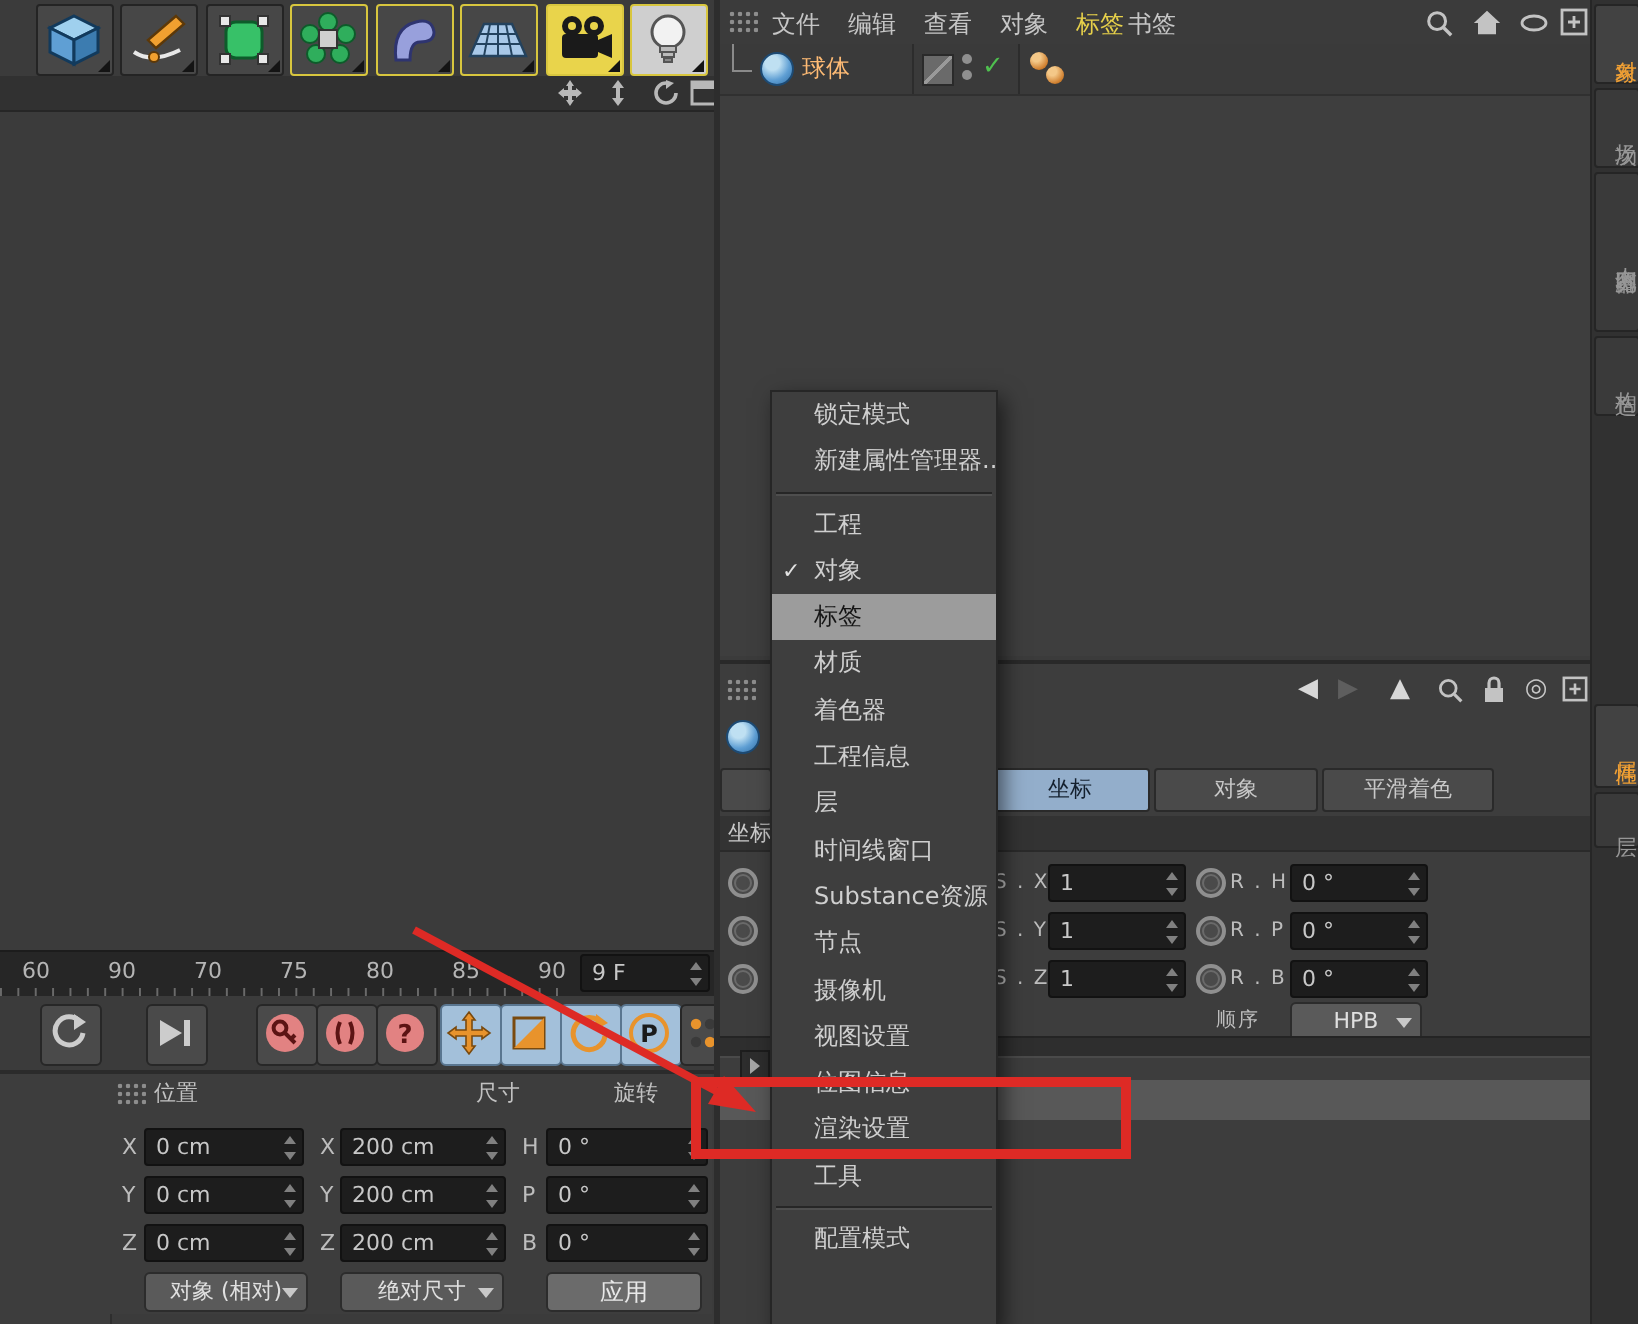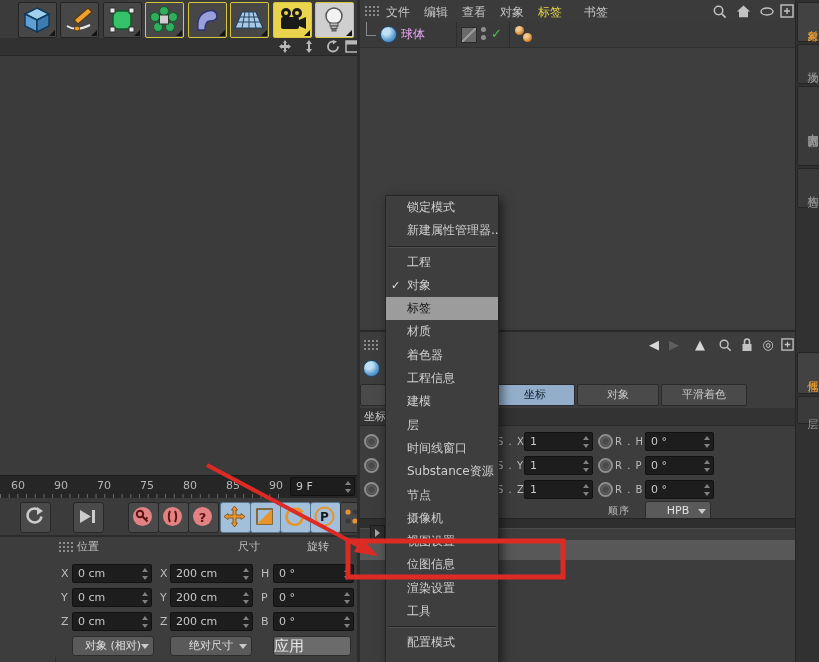--- a/index.html
+++ b/index.html
@@ -40,21 +40,21 @@
   .field{position:absolute;height:17px;background:#1d1d1d;border:1px solid #121212;border-radius:2px;
          color:#c8c8c8;font-size:11px;line-height:17px;padding-left:5px;box-sizing:content-box;}
   .spin{position:absolute;right:2px;top:3px;width:7px;height:12px;}
   .spin .up{position:absolute;top:0;left:0;border-left:3.5px solid transparent;border-right:3.5px solid transparent;border-bottom:4px solid #808080;}
   .spin .dn{position:absolute;bottom:0;left:0;border-left:3.5px solid transparent;border-right:3.5px solid transparent;border-top:4px solid #808080;}
   .flabel{position:absolute;font-size:11px;color:#bdbdbd;line-height:19px;}
   .dropdown{position:absolute;height:18px;background:#5a5a5a;border:1px solid #2c2c2c;border-radius:3px;
             font-size:11px;line-height:18px;text-align:center;color:#e0e0e0;}
   .dropdown .arr{position:absolute;right:4px;top:7px;border-left:4px solid transparent;border-right:4px solid transparent;border-top:5px solid #c9c9c9;}
   .pushbtn{position:absolute;height:18px;background:#6b6b6b;border:1px solid #2c2c2c;border-radius:3px;
-           font-size:15px;line-height:18px;color:#e8e8e8;}
+           font-size:12px;line-height:18px;text-align:center;color:#e8e8e8;}
   .grip{position:absolute;width:15px;height:12px;background-image:radial-gradient(#8d8d8d 1px,transparent 1.3px);background-size:4px 4px;}
   .rec{position:absolute;width:11px;height:11px;border-radius:50%;border:2px solid #8f8f8f;background:#4a4a4a;}
   .rec::after{content:"";position:absolute;inset:1px;border-radius:50%;border:1px solid #6a6a6a;}
 
   
   #coords{left:55px;top:537px;width:301px;height:120px;background:#3d3d3d;}
   #coords .hdr{position:absolute;top:2px;font-size:11px;color:#c2c2c2;}
 
   
   #om-bar{left:360px;top:0;width:435px;height:22px;background:#3b3b3b;border-bottom:1px solid #2a2a2a;}
@@ -355,41 +355,41 @@
 
   <div class="abs divider-v"></div>
 
   <div id="om-bar" class="abs">
     <span class="grip" style="left:4px;top:5px;"></span>
     <span class="om-menu-item" style="left:26px;text-align:right;">文件</span>
     <span class="om-menu-item" style="left:64px;">编辑</span>
     <span class="om-menu-item" style="left:102px;">查看</span>
     <span class="om-menu-item" style="left:140px;">对象</span>
     <span class="om-menu-item" style="left:178px;color:#e6d04a;">标签</span>
-    <span class="om-menu-item" style="left:224px;">书签</span>
+    <span class="om-menu-item" style="left:204px;">书签</span>
     <svg class="abs" style="left:352px;top:4px;" width="15" height="15" viewBox="0 0 16 16">
       <circle cx="7" cy="7" r="4.5" fill="none" stroke="#c3c3c3" stroke-width="1.6"></circle>
         <line x1="10.5" y1="10.5" x2="14.5" y2="14.5" stroke="#c3c3c3" stroke-width="1.8"></line>
     </svg>
     <svg class="abs" style="left:376px;top:4px;" width="15" height="15" viewBox="0 0 16 16">
       <path d="M8 1.5 L15 8 H12.8 V14 H3.2 V8 H1 Z" fill="#c3c3c3"></path>
     </svg>
     <svg class="abs" style="left:400px;top:7px;" width="14" height="9" viewBox="0 0 14 9">
       <ellipse cx="7" cy="4.5" rx="6" ry="3.5" fill="none" stroke="#c3c3c3" stroke-width="1.4"></ellipse>
     </svg>
     <svg class="abs" style="left:420px;top:4px;" width="14" height="14" viewBox="0 0 14 14">
       <rect x="1" y="1" width="12" height="12" fill="none" stroke="#c3c3c3" stroke-width="1.4"></rect>
         <path d="M7 4 V10 M4 7 H10" stroke="#c3c3c3" stroke-width="1.4"></path>
     </svg>
   </div>
 
   <div id="om-row" class="abs">
     <div class="abs" style="left:6px;top:0;width:9px;height:13px;border-left:1px solid #8a8a8a;border-bottom:1px solid #8a8a8a;"></div>
     <span class="sphere" style="left:20px;top:4px;"></span>
-    <span class="abs" style="left:41px;top:4px;color:#f0abfc;font-size:12px;">球体</span>
+    <span class="abs" style="left:41px;top:4px;color:#fdba74;font-size:12px;">球体</span>
     <div class="colsep" style="left:96px;"></div>
     <div class="abs" style="left:101px;top:5px;width:14px;height:14px;background:linear-gradient(135deg,#6a6a6a 46%,#9a9a9a 46%,#9a9a9a 54%,#6a6a6a 54%);border:1px solid #2a2a2a;"></div>
     <div class="abs" style="left:121px;top:5px;width:5px;height:5px;border-radius:50%;background:#8f8f8f;"></div>
     <div class="abs" style="left:121px;top:13px;width:5px;height:5px;border-radius:50%;background:#8f8f8f;"></div>
     <span class="abs" style="left:131px;top:4px;color:#4fc04f;font-size:13px;font-weight:bold;">✓</span>
     <div class="colsep" style="left:149px;"></div>
     <span class="tagdot" style="left:155px;top:4px;"></span>
     <span class="tagdot" style="left:163px;top:11px;"></span>
   </div>
   <div id="om-body" class="abs"></div>
@@ -482,21 +482,20 @@
   <div id="cmenu" class="abs">
     <div class="mi">锁定模式</div>
     <div class="mi">新建属性管理器...</div>
     <div class="msep"></div>
     <div class="mi">工程</div>
     <div class="mi"><span class="chk">✓</span><span>对象</span></div>
     <div class="mi hl">标签</div>
     <div class="mi">材质</div>
     <div class="mi">着色器</div>
     <div class="mi">工程信息</div>
-    <div class="mi">建模</div>
     <div class="mi">层</div>
     <div class="mi">时间线窗口</div>
     <div class="mi">Substance资源</div>
     <div class="mi">节点</div>
     <div class="mi">摄像机</div>
     <div class="mi">视图设置</div>
     <div class="mi">位图信息</div>
     <div class="mi">渲染设置</div>
     <div class="mi">工具</div>
     <div class="msep"></div>

